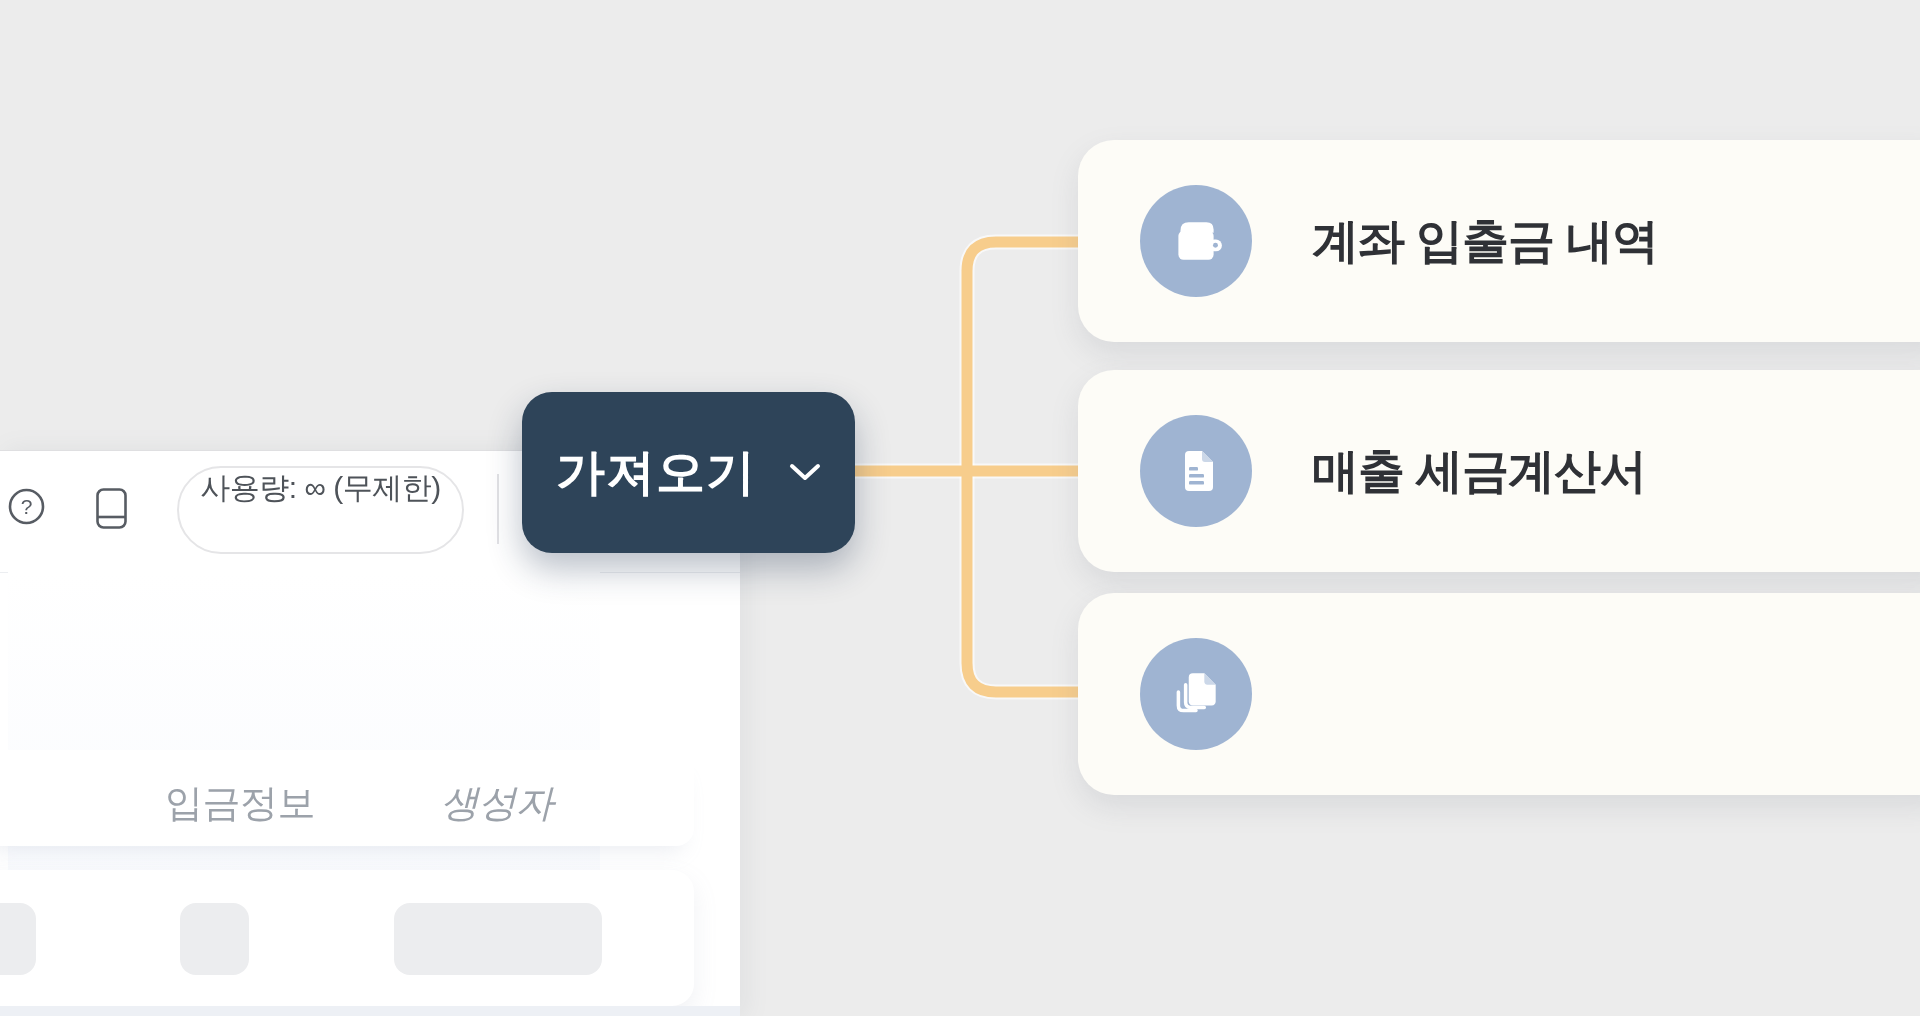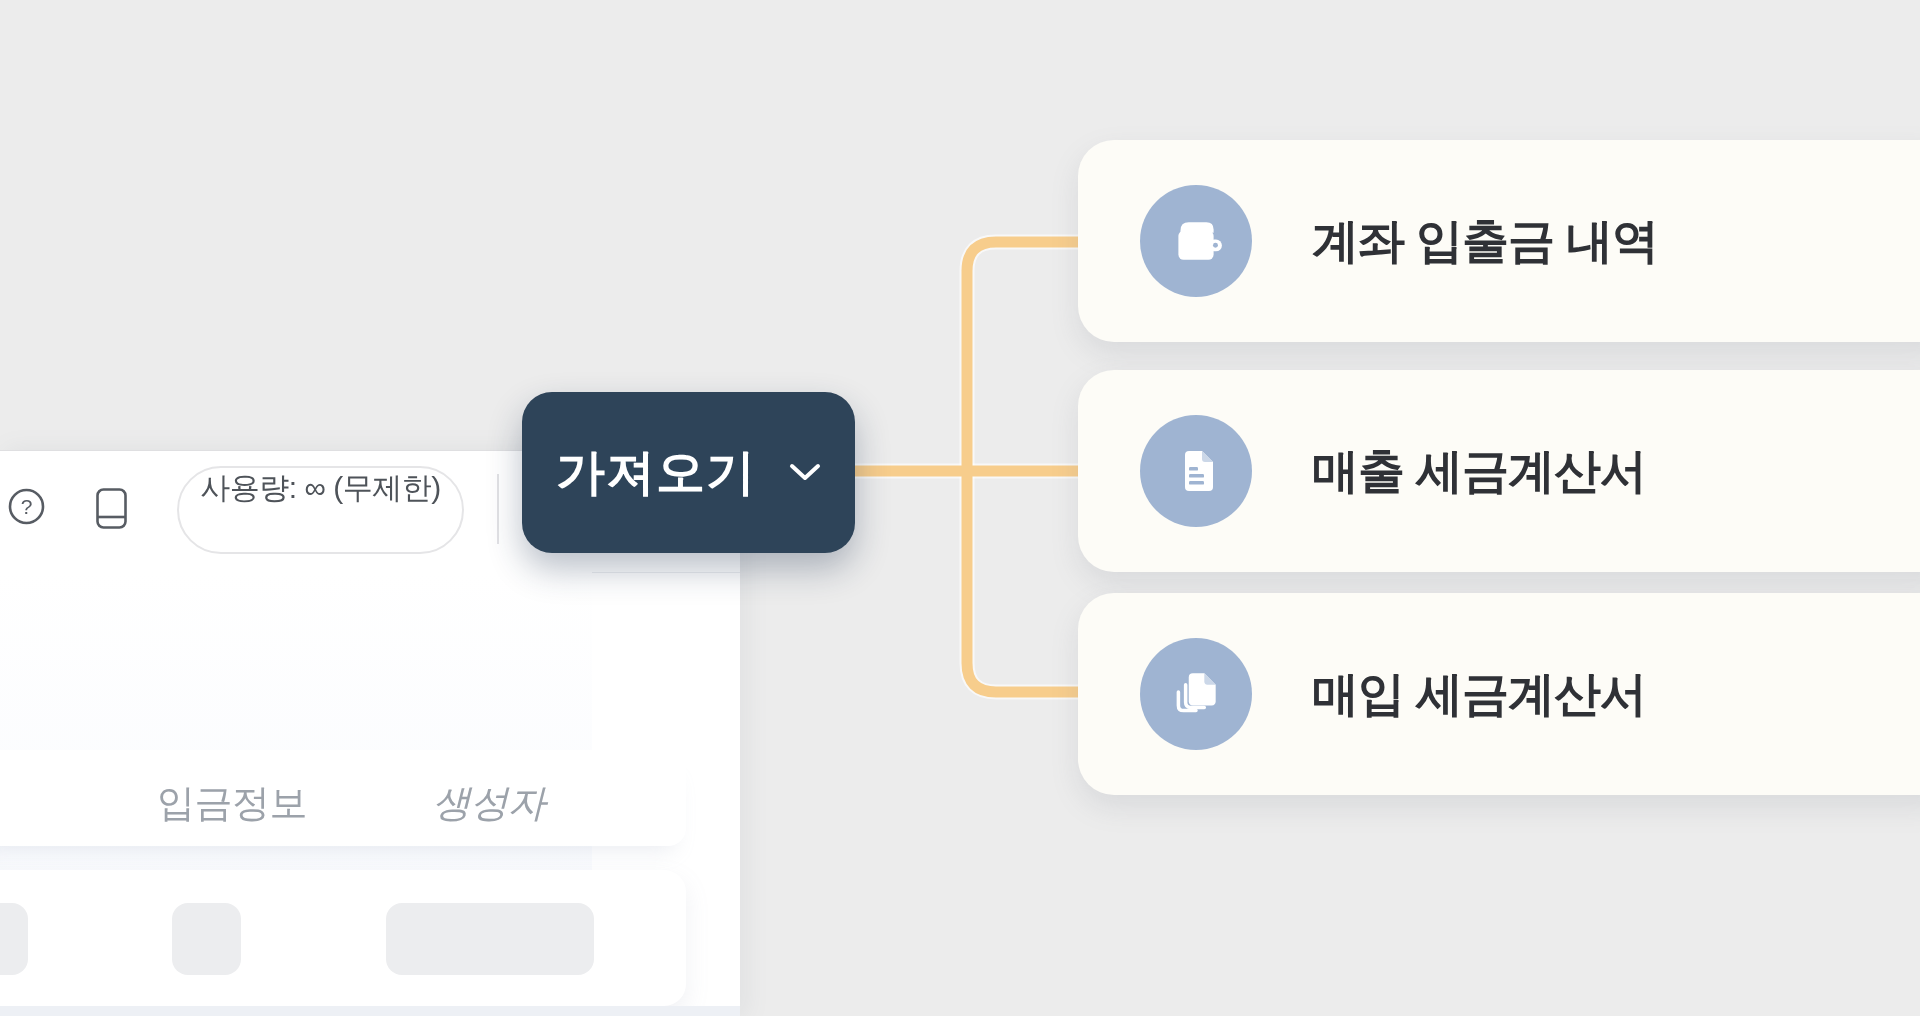--- a/index.html
+++ b/index.html
@@ -11,21 +11,21 @@
        box-shadow:6px 0 22px rgba(120,125,140,0.10);z-index:1;}
   .toolbar{position:absolute;left:0;top:0;width:740px;height:121px;background:#fff;
        border-top:1px solid #DFDFE1;border-bottom:1px solid #ECEEF1;}
   .help-ic{position:absolute;left:8px;top:37px;}
   .book-ic{position:absolute;left:96px;top:37px;}
   .usage-pill{position:absolute;left:177px;top:15px;width:283px;height:84px;background:#fff;
        border:2px solid #E5E5E7;border-radius:44px;display:flex;align-items:flex-start;justify-content:center;
        font-size:30px;color:#4E5359;letter-spacing:-0.5px;}
   .tb-divider{position:absolute;left:497px;top:23px;width:2px;height:70px;background:#E2E2E5;}
 
-  .content{position:absolute;left:0;top:122px;width:592px;height:444px;
+  .content{position:absolute;left:8px;top:122px;width:592px;height:444px;
        background:linear-gradient(180deg,#FFFFFF 0%,#F7F9FD 100%);}
   .header-panel{position:absolute;left:-30px;top:178px;width:716px;height:96px;background:#FFFFFF;
        border-radius:18px;box-shadow:0 16px 22px -12px rgba(150,160,185,0.20);}
   .col-header{position:absolute;top:206px;transform:translateX(-50%);font-size:38px;color:#9CA2AA;
        letter-spacing:-0.5px;white-space:nowrap;}
   .col-header.h1{left:232px;}
   .col-header.h2{left:489px;font-style:italic;}
   .row-card{position:absolute;left:-30px;top:298px;width:716px;height:136px;background:#FFFFFF;
        border-radius:22px;box-shadow:0 10px 24px rgba(140,150,170,0.13);}
   .skel{position:absolute;top:33px;height:72px;background:#ECEDEF;border-radius:16px;}
@@ -139,16 +139,15 @@
 
   <div class="card c3">
     <div class="icon-circle">
       <svg width="58" height="58" viewBox="0 0 56 56">
         <path d="M25 8 h11 l11 11 v16 q0 4 -4 4 h-18 q-4 0 -4 -4 v-23 q0 -4 4 -4 z" fill="#FFFFFF"></path>
         <path d="M36 8 l11 11 h-8 q-3 0 -3 -3 z" fill="#CBD7E8"></path>
         <path d="M18 19 v17 q0 5 5 5 h13" fill="none" stroke="#FFFFFF" stroke-width="3.4" stroke-linecap="round"></path>
         <path d="M11 26 v13 q0 5 5 5 h12" fill="none" stroke="#FFFFFF" stroke-width="3.4" stroke-linecap="round"></path>
       </svg>
     </div>
-    <div class="card-label">매입 세금계산서</div>
   </div>
 
 </div>
 
 </body></html>

